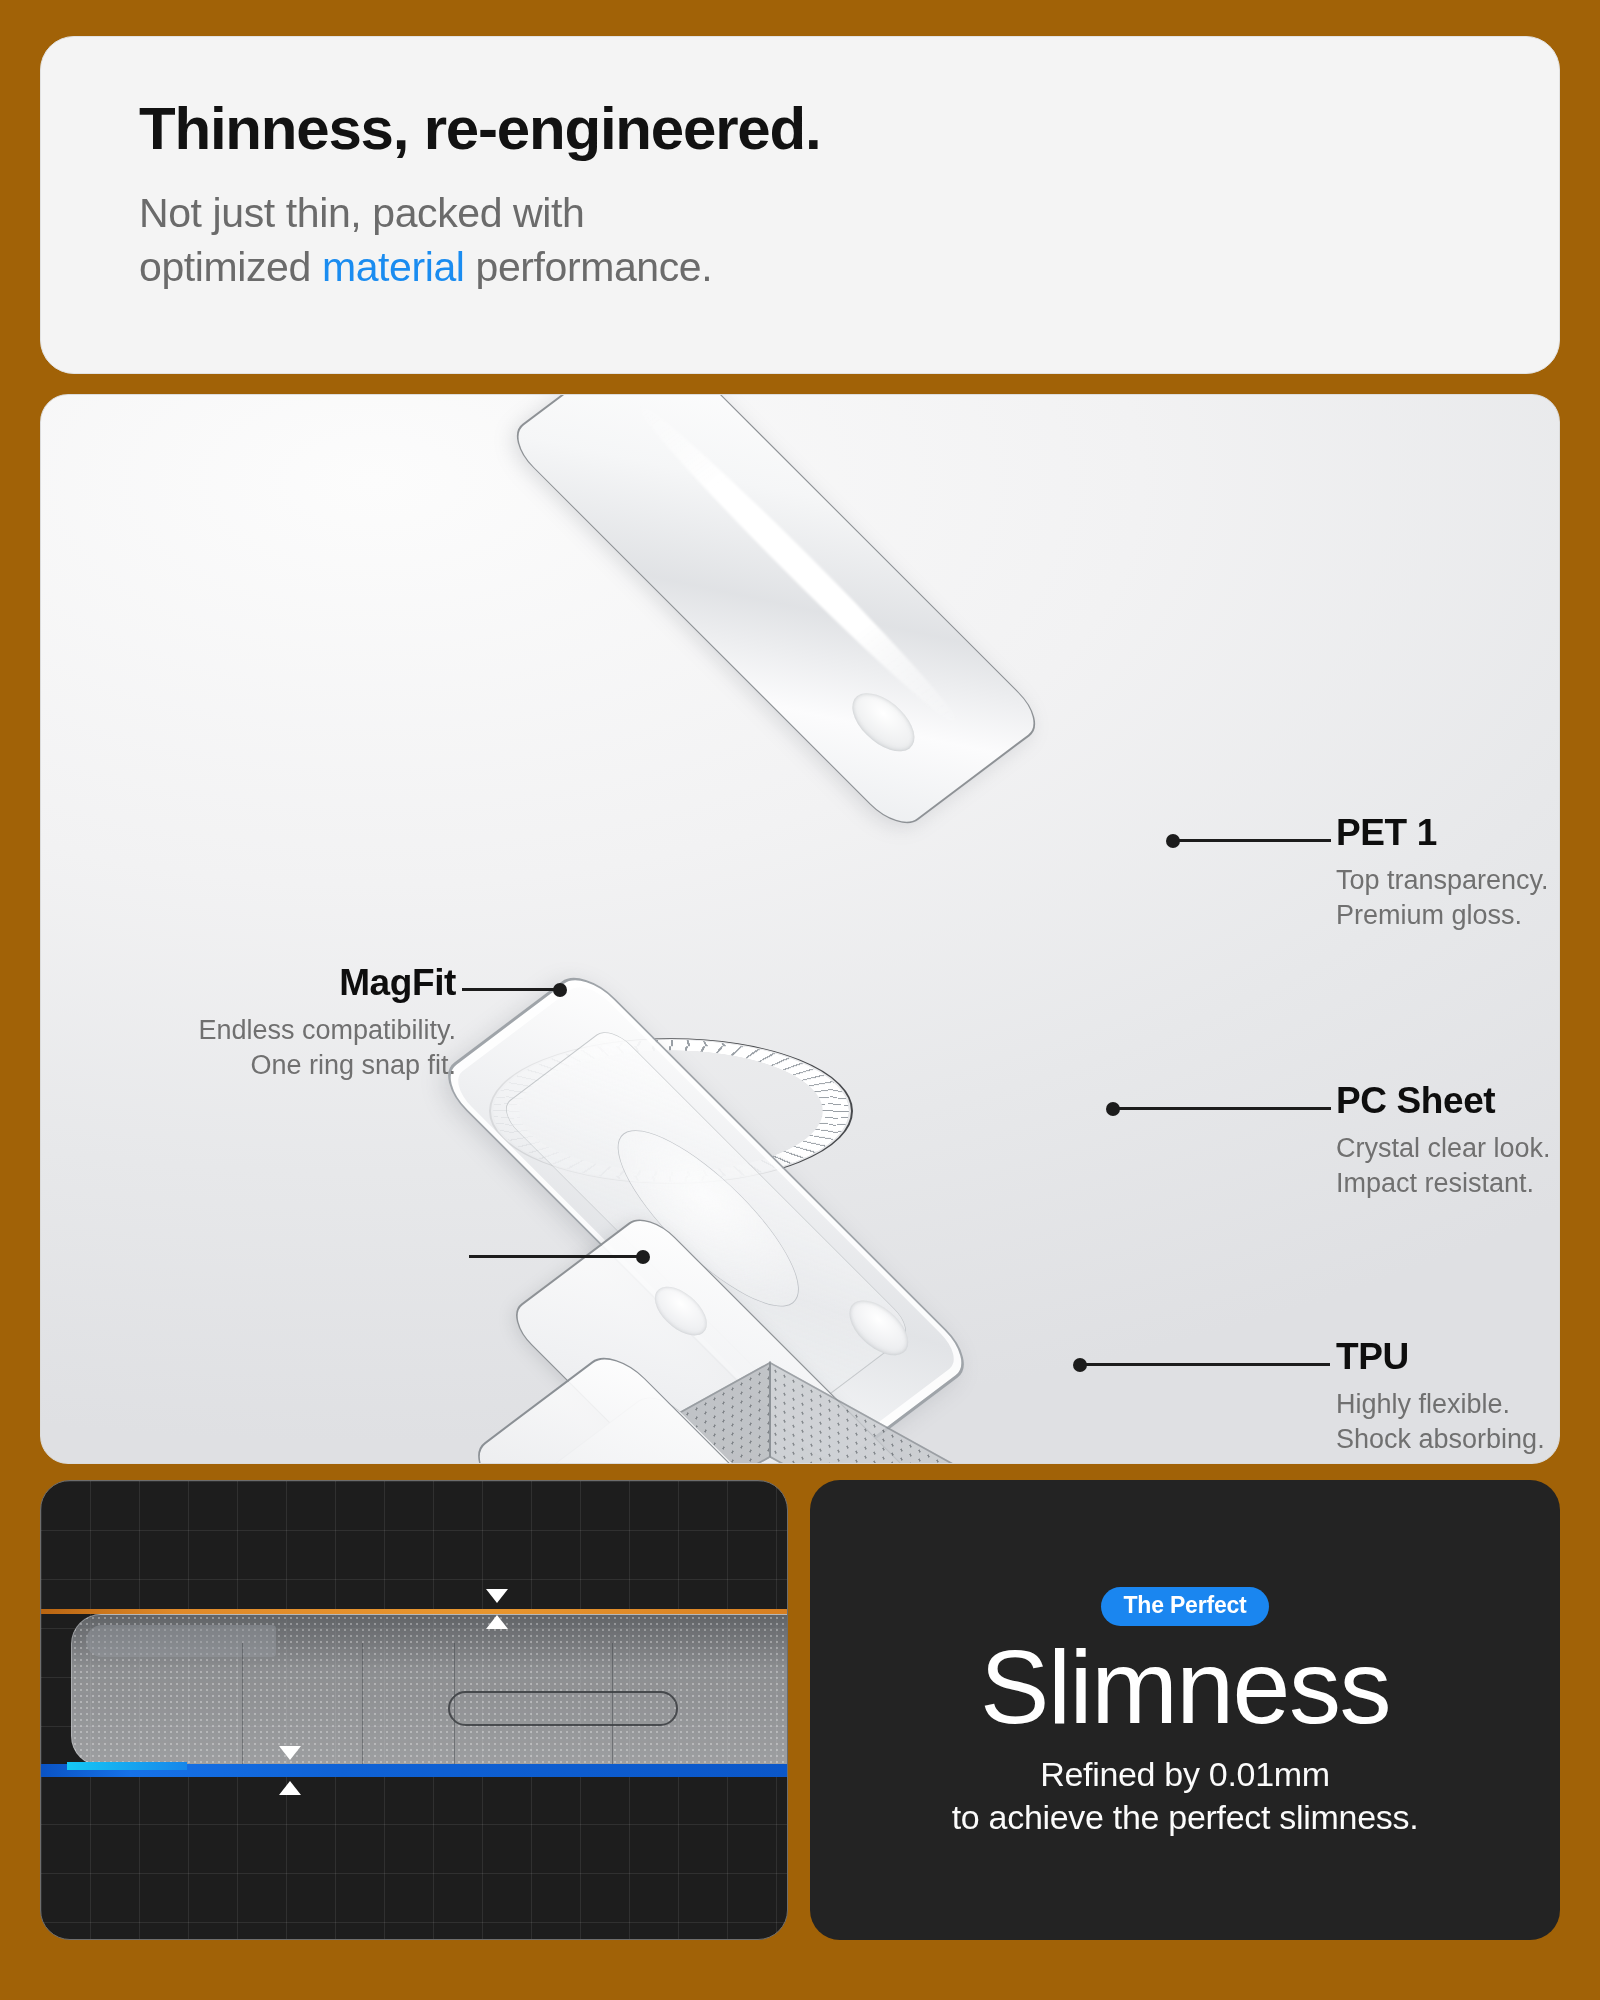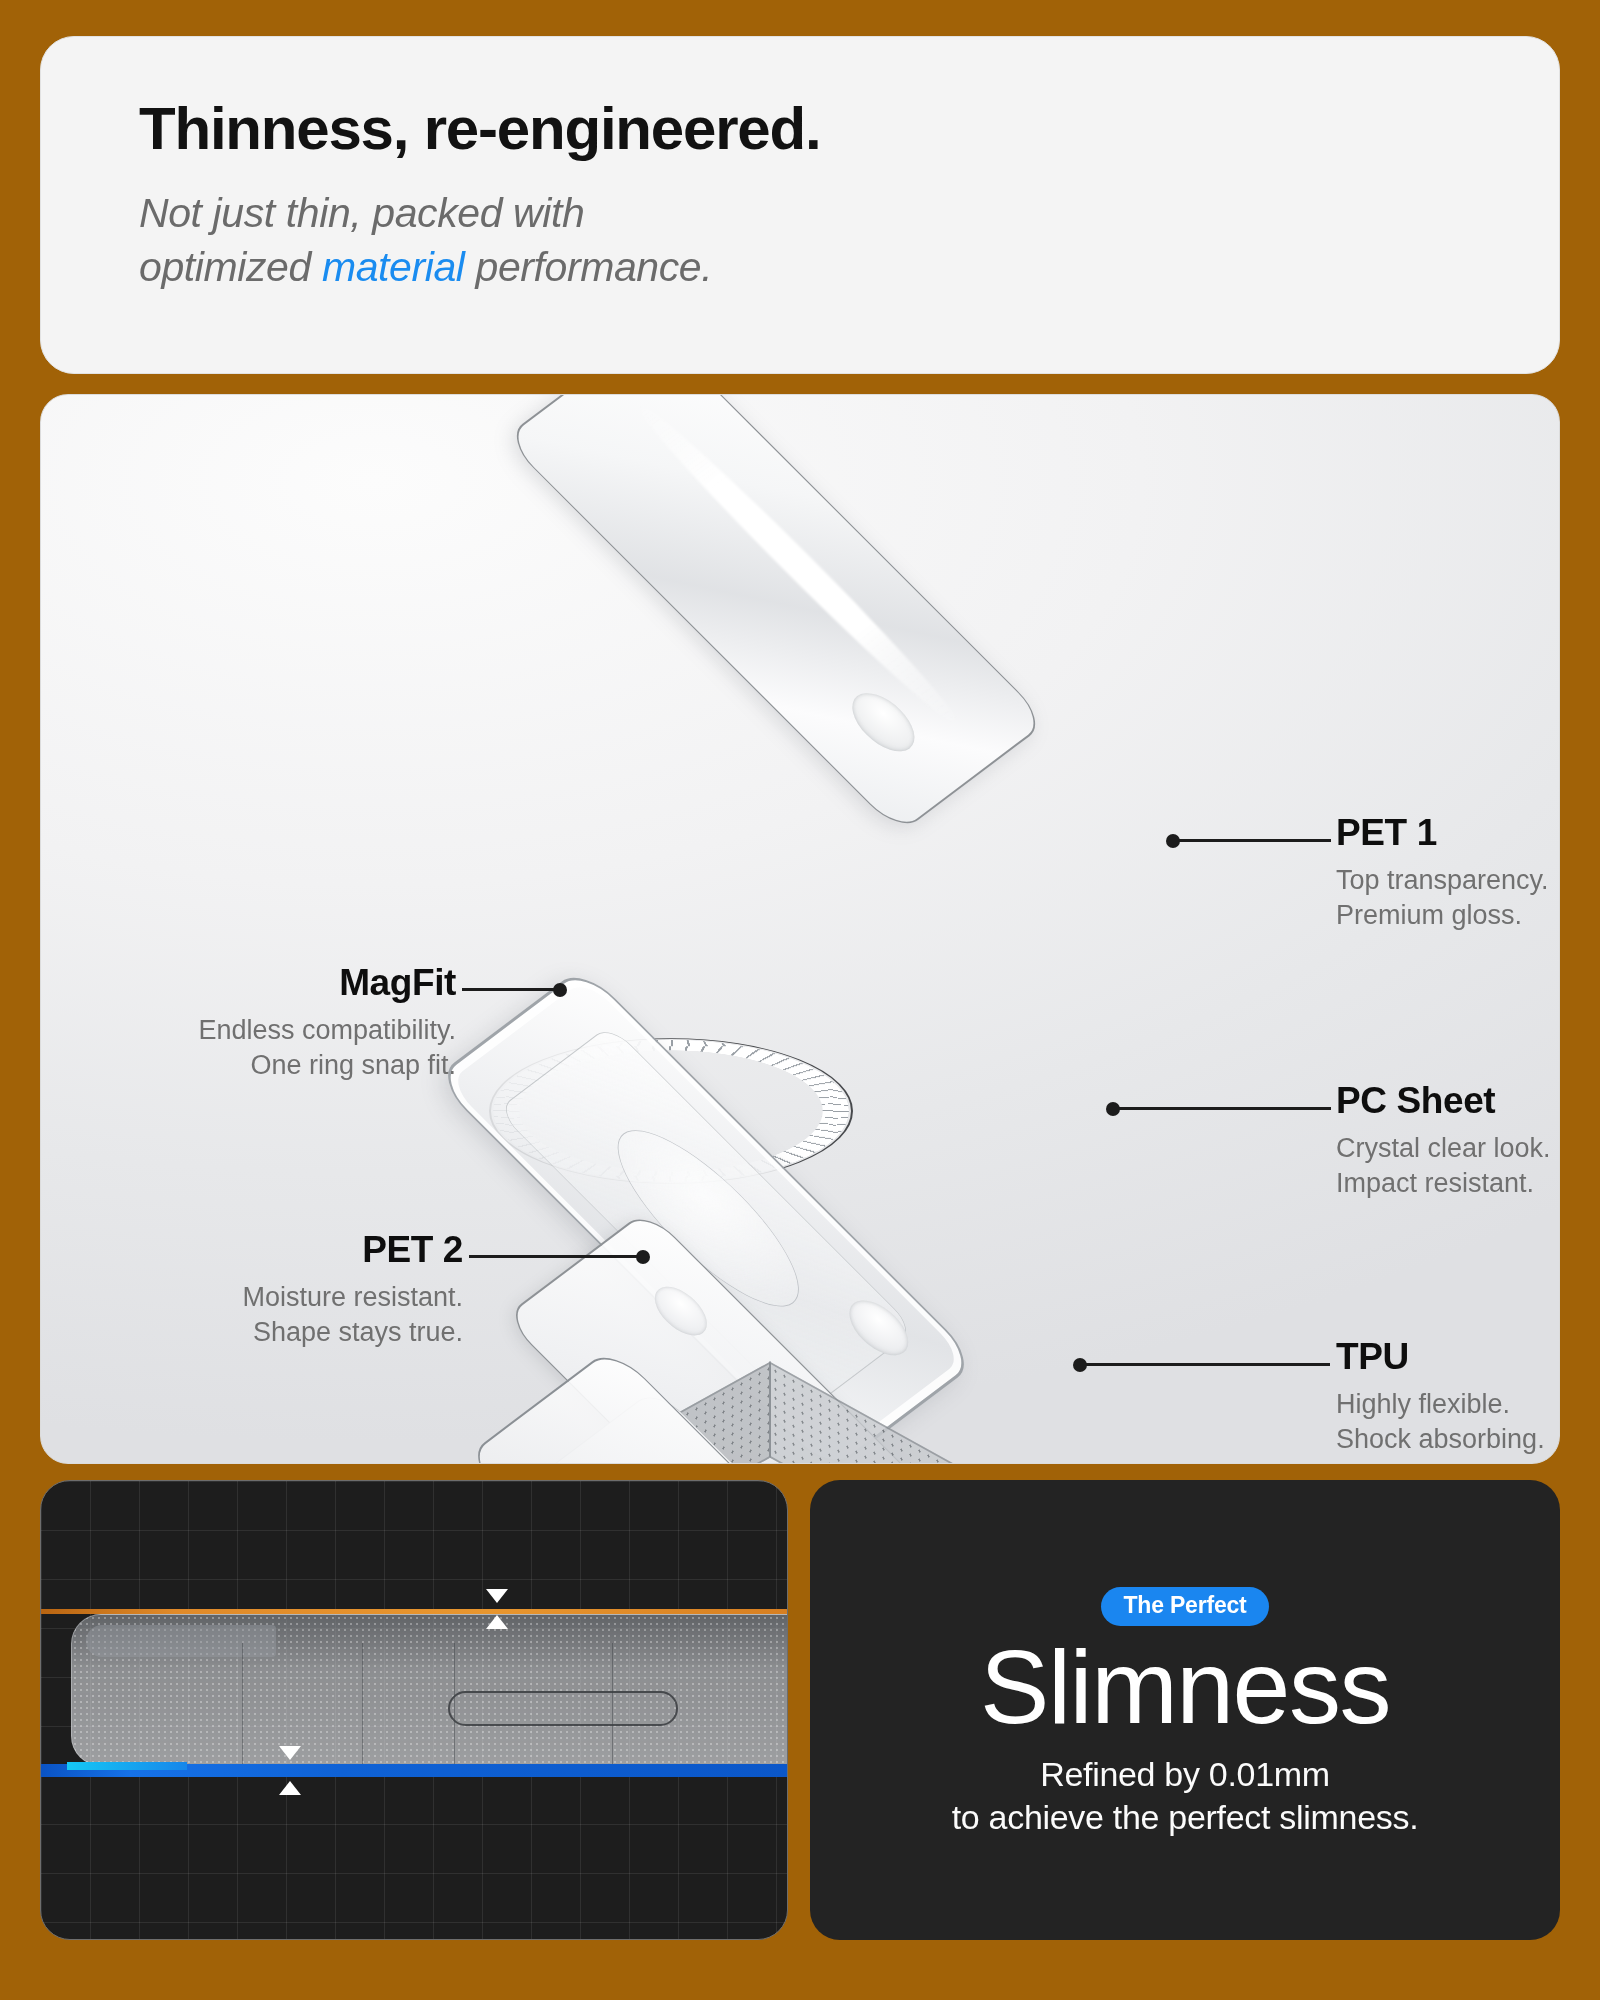--- a/index.html
+++ b/index.html
@@ -40,21 +40,20 @@
     line-height: 1.05;
     white-space: nowrap;
   }
   .subhead {
     margin-top: 26px;
     font-size: 41px;
     font-weight: 400;
     color: #6b6b6b;
     line-height: 1.32;
     letter-spacing: -0.4px;
-    font-style: italic;
   }
   .subhead .accent { color: #1a8cf0; }
 
   
   .diagram-card {
     position: relative;
     width: 1520px;
     height: 1070px;
     margin: 20px auto 0 auto;
     border-radius: 28px;
@@ -465,27 +464,20 @@
       </div>
 
       <div class="callout left" style="left:55px; top:568px; width:360px;">
         <div class="title">MagFit</div>
         <div class="desc">
           <span>Endless compatibility.</span><br>
           <span>One ring snap fit.</span>
         </div>
       </div>
 
-      <div class="callout left" style="left:62px; top:835px; width:360px;">
-        <div class="title">PET 2</div>
-        <div class="desc">
-          <span>Moisture resistant.</span><br>
-          <span>Shape stays true.</span>
-        </div>
-      </div>
 
       <div class="callout right" style="left:1295px; top:942px;">
         <div class="title">TPU</div>
         <div class="desc">
           <span>Highly flexible.</span><br>
           <span>Shock absorbing.</span>
         </div>
       </div>
 
     </div>

